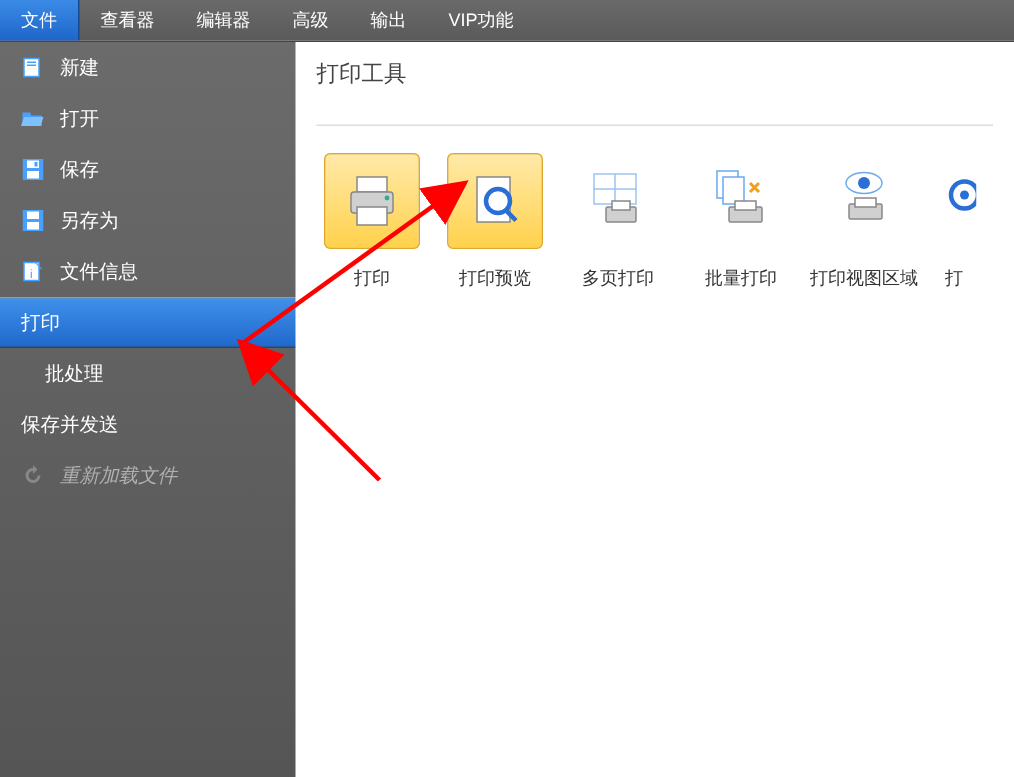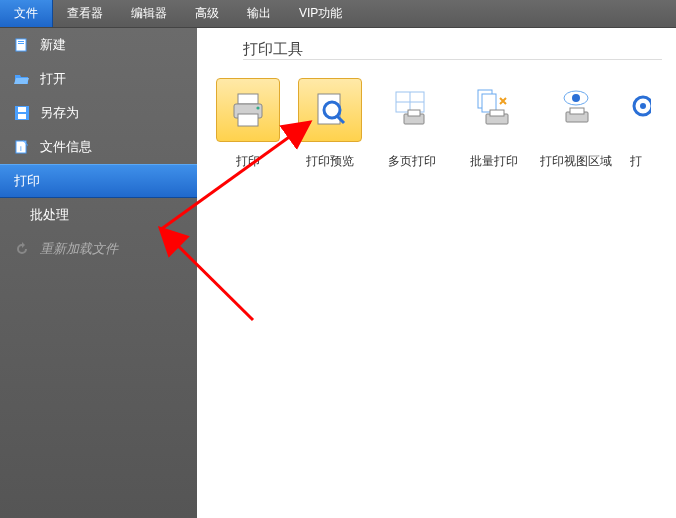--- a/index.html
+++ b/index.html
@@ -12,21 +12,21 @@
 
   
   .sidebar { position: absolute; left: 0; top: 28px; bottom: 0; width: 203px; background: linear-gradient(#6b6b6b,#555); border-right: 1px solid #3f3f3f; }
   .side-item { height: 34px; display: flex; align-items: center; color: #fff; font-size: 13px; padding-left: 14px; cursor: pointer; gap: 10px; }
   .side-item.selected { background: linear-gradient(#3f90ea,#2069cc); border-top: 1px solid #5aa8f5; border-bottom: 1px solid #104a99; }
   .side-item.disabled { color: #b0b0b0; font-style: italic; }
   .side-item .icn { width: 16px; height: 16px; display: flex; align-items: center; justify-content: center; flex-shrink: 0; }
 
   
   .content { position: absolute; left: 197px; right: 0; top: 28px; bottom: 0; background: #fff; padding: 12px 14px; overflow:hidden;}
-  .section-title { font-size: 15px; color: #444; padding-bottom: 0; border-bottom: 1px solid #ddd; margin-bottom: 18px; margin-left: 32px; }
+  .section-title { font-size: 15px; color: #444; padding-bottom: 24px; border-bottom: 1px solid #ddd; margin-bottom: 18px; }
 
   .toolbar-row { display: flex; gap: 8px; }
   .tool { width: 74px; display: flex; flex-direction: column; align-items: center; cursor: pointer; }
   .tool .tile { width: 64px; height: 64px; border-radius: 4px; display: flex; align-items: center; justify-content: center; margin-bottom: 12px; }
   .tool.yellow .tile { background: linear-gradient(#ffe9a8,#ffd24d); border: 1px solid #e0a92e; }
   .tool .lbl { font-size: 12px; color: #333; text-align: center; line-height: 14px; max-width: 72px; }
   .tool.cut .lbl{ max-width:40px;}
 
   
   .anno { position: absolute; left: 0; top: 0; pointer-events: none; }
@@ -74,40 +74,54 @@
         </svg>
     </span>
     <span>打开</span>
   </div>
   <div class="side-item">
     <span class="icn">
       <svg width="14" height="14">
           <rect width="14" height="14" fill="#4aa0ff"></rect>
           <rect x="3" y="1" width="8" height="5" fill="#fff"></rect>
           <rect x="3" y="8" width="8" height="5" fill="#fff"></rect>
+          <rect x="8" y="2" width="2" height="3" fill="#4aa0ff"></rect>
+        </svg>
+    </span>
+    <span>保存</span>
+  </div>
+  <div class="side-item">
+    <span class="icn">
+      <svg width="14" height="14">
+          <rect width="14" height="14" fill="#4aa0ff"></rect>
+          <rect x="3" y="1" width="8" height="5" fill="#fff"></rect>
+          <rect x="3" y="8" width="8" height="5" fill="#fff"></rect>
         </svg>
     </span>
     <span>另存为</span>
   </div>
   <div class="side-item">
     <span class="icn">
       <svg width="14" height="14">
           <rect x="1" y="1" width="10" height="12" fill="#fff" stroke="#4aa0ff"></rect>
           <path d="M8 0l5 5v1l-5-5z" fill="#4aa0ff"></path>
           <text x="5" y="11" font-size="8" fill="#4aa0ff">i</text>
         </svg>
     </span>
     <span>文件信息</span>
   </div>
   <div class="side-item selected">
     <span class="icn"></span>
     <span style="margin-left:-26px">打印</span>
   </div>
   <div class="side-item">
     <span style="margin-left:16px">批处理</span>
+  </div>
+  <div class="side-item">
+    <span>保存并发送</span>
   </div>
   <div class="side-item disabled">
     <span class="icn">
       <svg width="14" height="14">
           <path d="M7 2a5 5 0 1 0 5 5h-2a3 3 0 1 1-3-3v2l3-3-3-3z" fill="#888"></path>
         </svg>
     </span>
     <span>重新加载文件</span>
   </div>
 </div>

